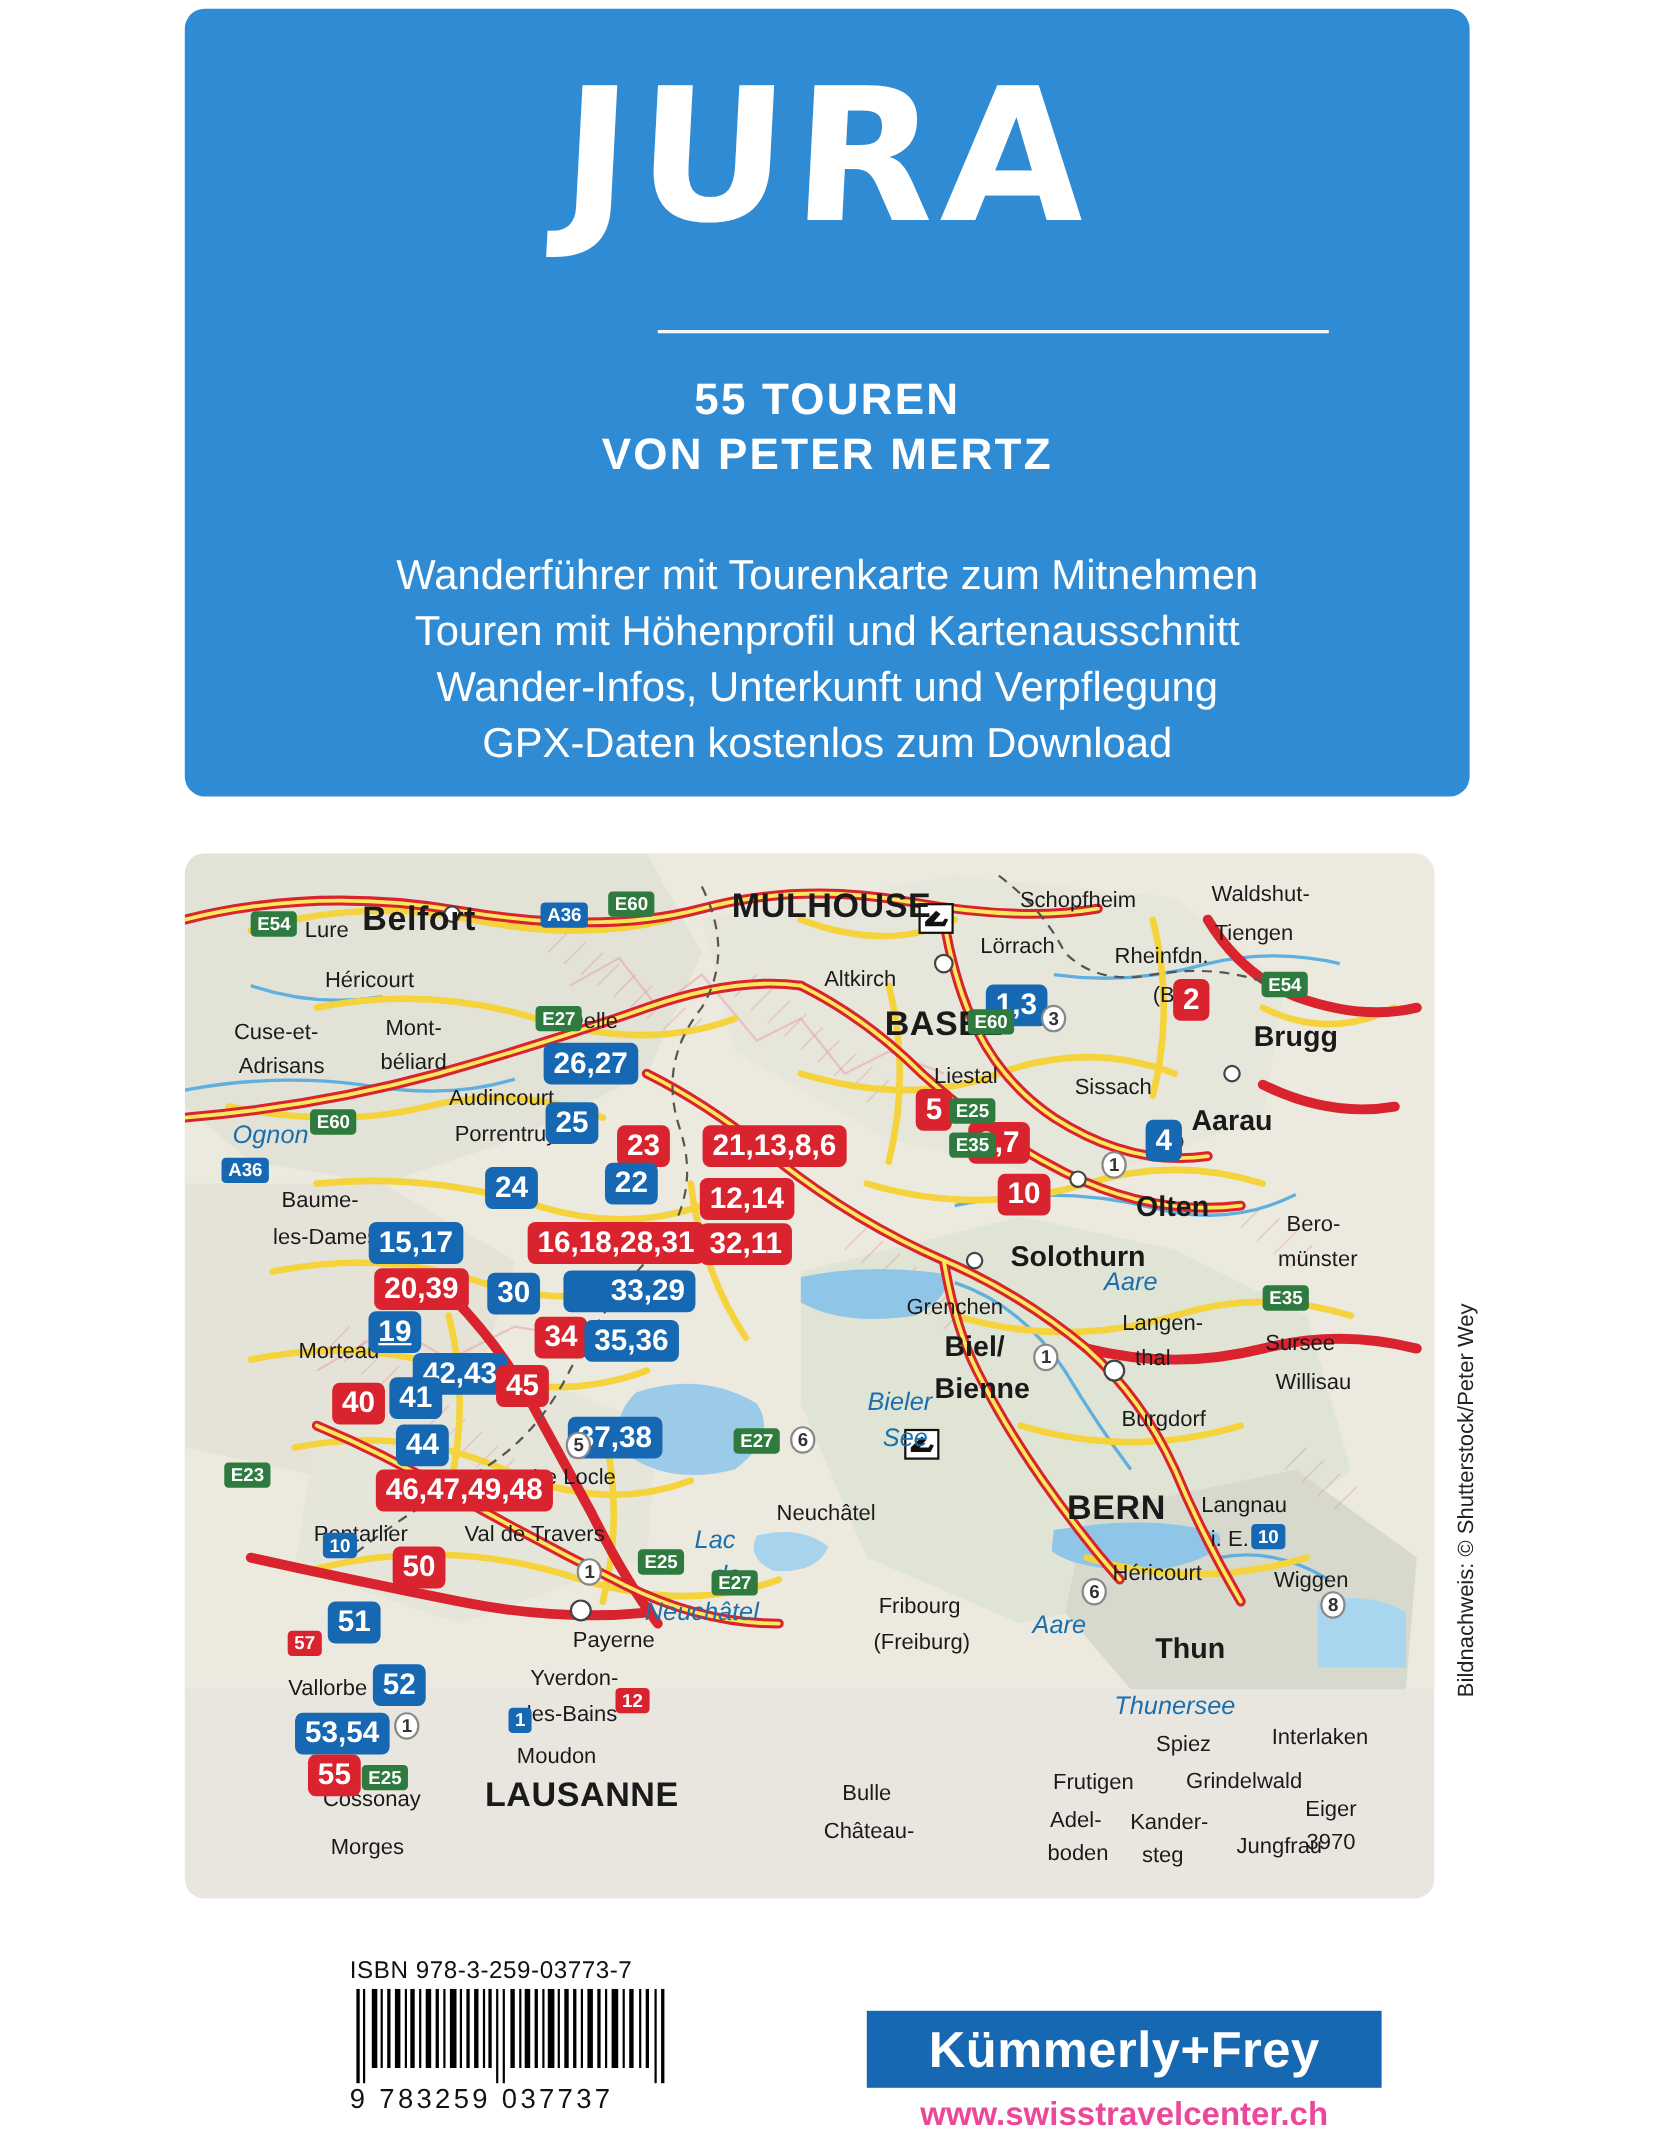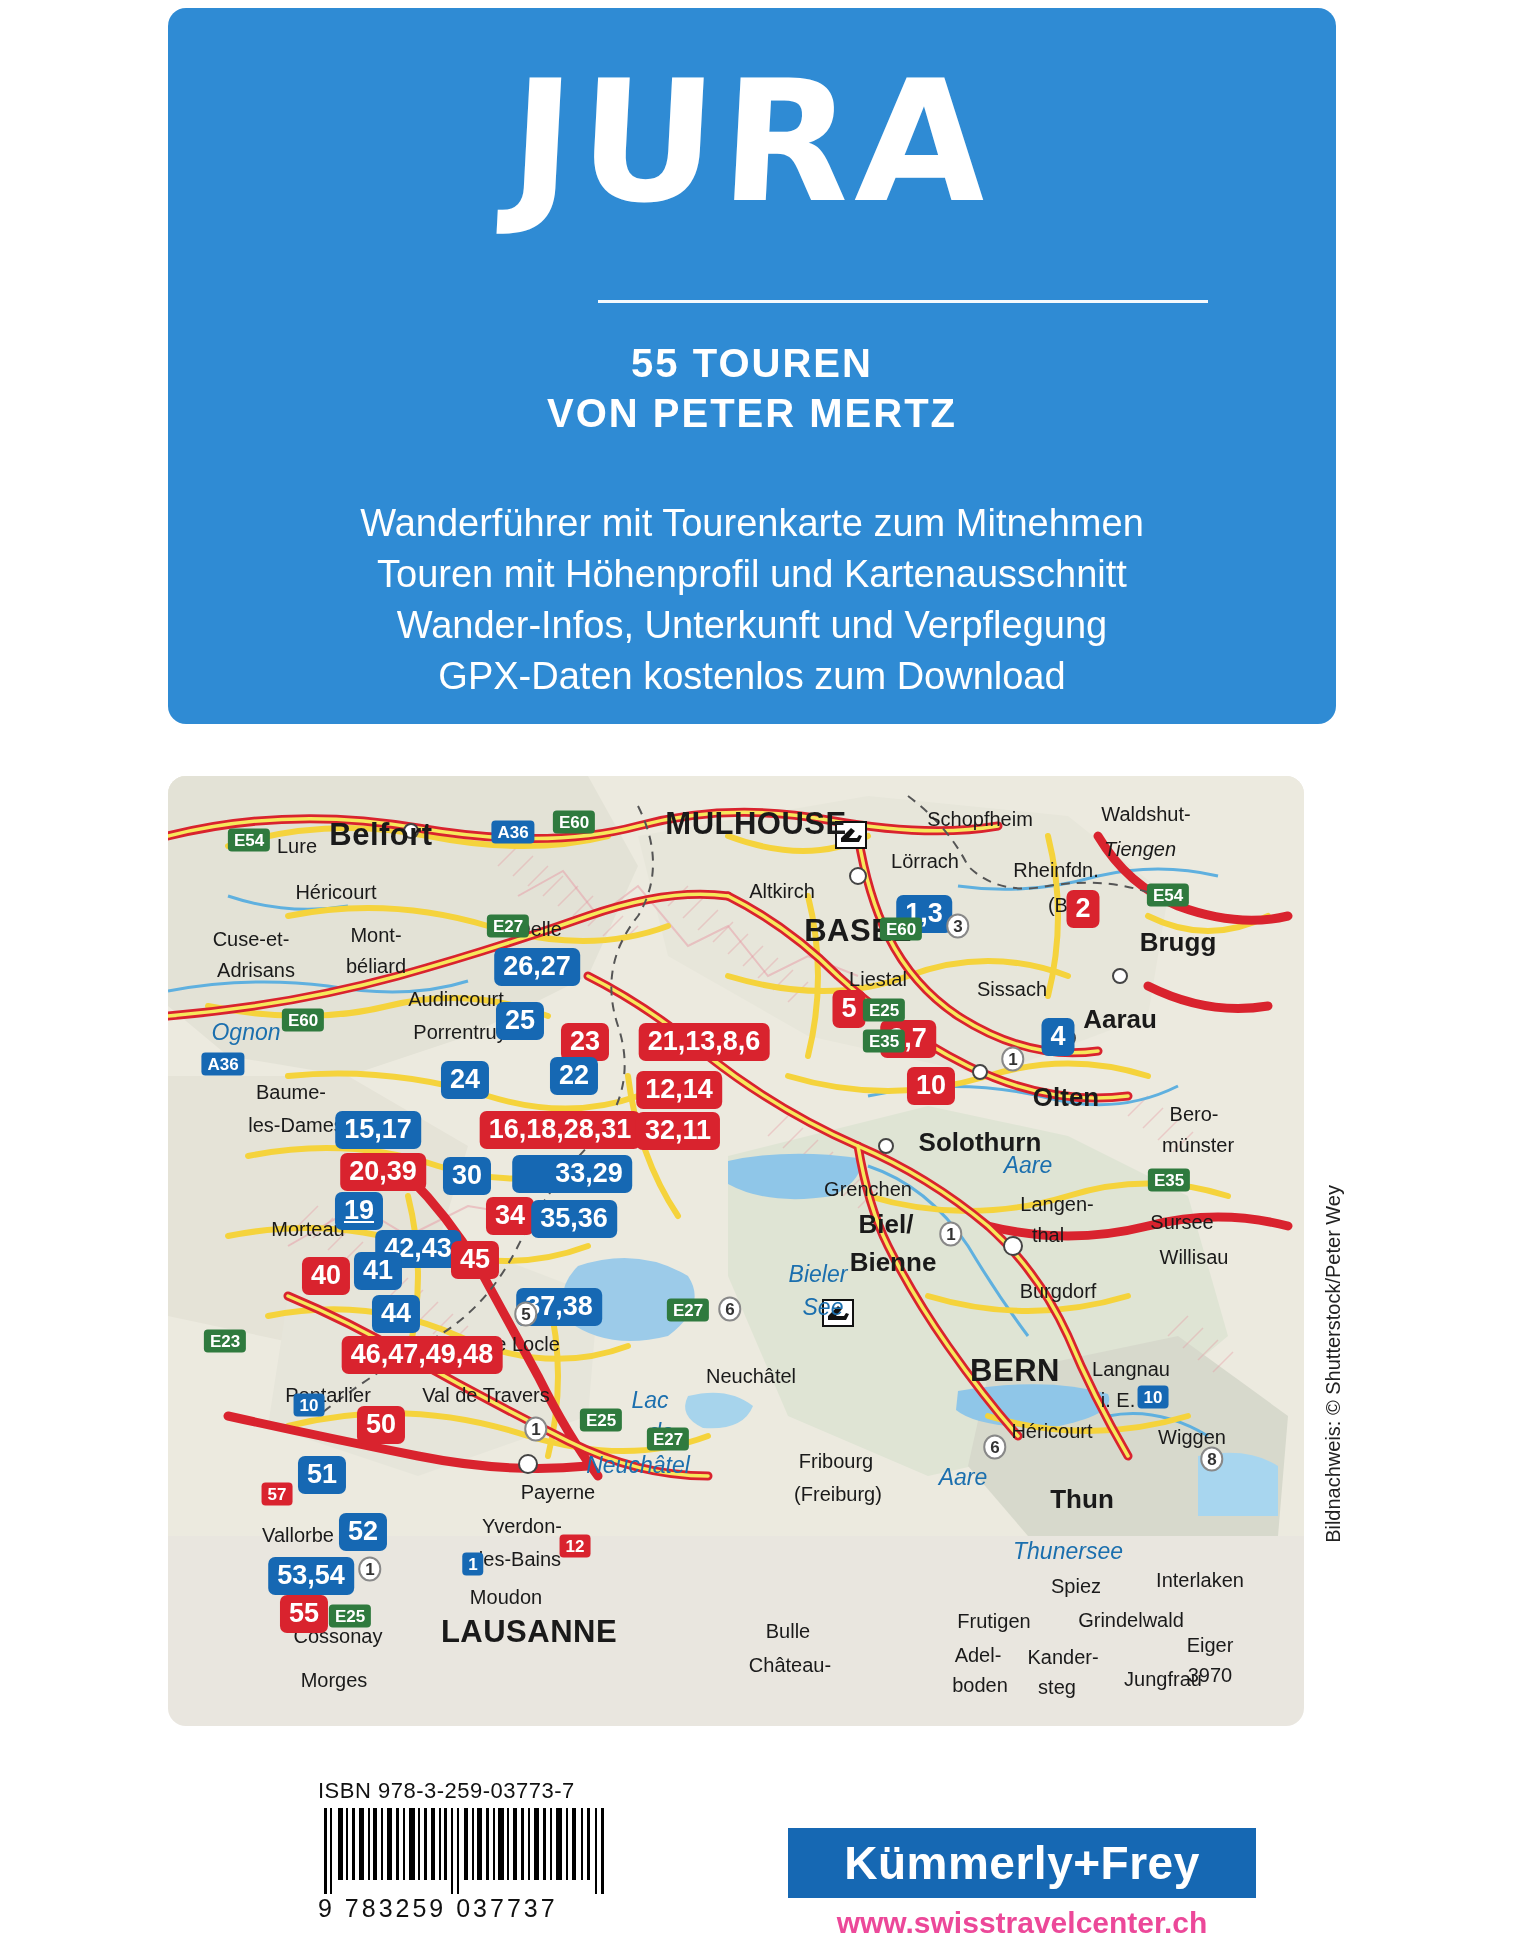--- a/index.html
+++ b/index.html
@@ -327,21 +327,21 @@
       <rect x="655" y="524" width="30" height="26" fill="#fff" stroke="#111" stroke-width="2"></rect>
       <path d="M660 540 l10 -10 l4 3 l-6 7 l8 0 l2 -3 l3 1 l-3 6 l-18 0 z"></path>
     </g>
   </svg>
 
   <div id="map-labels">
       <div class="map-label big" style="left: 213px; top: 58.75px;">Belfort</div>
       <div class="map-label big" style="left: 588px; top: 47.5px;">MULHOUSE</div>
       <div class="map-label sm" style="left: 812px; top: 42.5px;">Schopfheim</div>
       <div class="map-label sm" style="left: 978px; top: 37.5px;">Waldshut-</div>
-      <div class="map-label sm" style="left: 972px; top: 72.5px; font-style: italic;">Tiengen</div>
+      <div class="map-label sm" style="left: 972px; top: 72.5px;">Tiengen</div>
       <div class="map-label sm" style="left: 129px; top: 70px;">Lure</div>
       <div class="map-label sm" style="left: 757px; top: 85px;">Lörrach</div>
       <div class="map-label sm" style="left: 888px; top: 93.75px;">Rheinfdn.</div>
       <div class="map-label sm" style="left: 168px; top: 116.25px;">Héricourt</div>
       <div class="map-label sm" style="left: 614px; top: 115px;">Altkirch</div>
       <div class="map-label sm" style="left: 896px; top: 128.75px;">(B.)</div>
       <div class="map-label sm" style="left: 83px; top: 162.5px;">Cuse-et-</div>
       <div class="map-label sm" style="left: 88px; top: 193.75px;">Adrisans</div>
       <div class="map-label sm" style="left: 208px; top: 158.75px;">Mont-</div>
       <div class="map-label sm" style="left: 208px; top: 190px;">béliard</div>
@@ -431,21 +431,21 @@
       <div class="tour-badge red" style="left: 215px; top: 396.25px;">20,39</div>
       <div class="tour-badge blue" style="left: 299px; top: 400px;">30</div>
       <div class="tour-badge blue" style="left: 404px; top: 397.5px; padding-left: 43px;">33,29</div>
       <div class="tour-badge blue" style="left: 191px; top: 435px; text-decoration: underline;">19</div>
       <div class="tour-badge red" style="left: 342px; top: 440px;">34</div>
       <div class="tour-badge blue" style="left: 406px; top: 442.5px;">35,36</div>
       <div class="tour-badge blue" style="left: 250px; top: 472.5px;">42,43</div>
       <div class="tour-badge red" style="left: 307px; top: 483.75px;">45</div>
       <div class="tour-badge red" style="left: 158px; top: 500px;">40</div>
       <div class="tour-badge blue" style="left: 210px; top: 495px;">41</div>
-      <div class="tour-badge blue" style="left: 228px; top: 537.5px;">44</div>
+      <div class="tour-badge blue" style="left: 216px; top: 537.5px;">44</div>
       <div class="tour-badge blue" style="left: 391px; top: 531.25px;">37,38</div>
       <div class="tour-badge red" style="left: 254px; top: 578.75px;">46,47,49,48</div>
       <div class="tour-badge red" style="left: 213px; top: 648.75px;">50</div>
       <div class="tour-badge blue" style="left: 154px; top: 698.75px;">51</div>
       <div class="tour-badge blue" style="left: 195px; top: 756.25px;">52</div>
       <div class="tour-badge blue" style="left: 143px; top: 800px;">53,54</div>
       <div class="tour-badge red" style="left: 136px; top: 837.5px;">55</div>
     </div>
   <div id="map-roadbadges">
       <div class="road-badge green" style="left: 81px; top: 63.75px;">E54</div>

